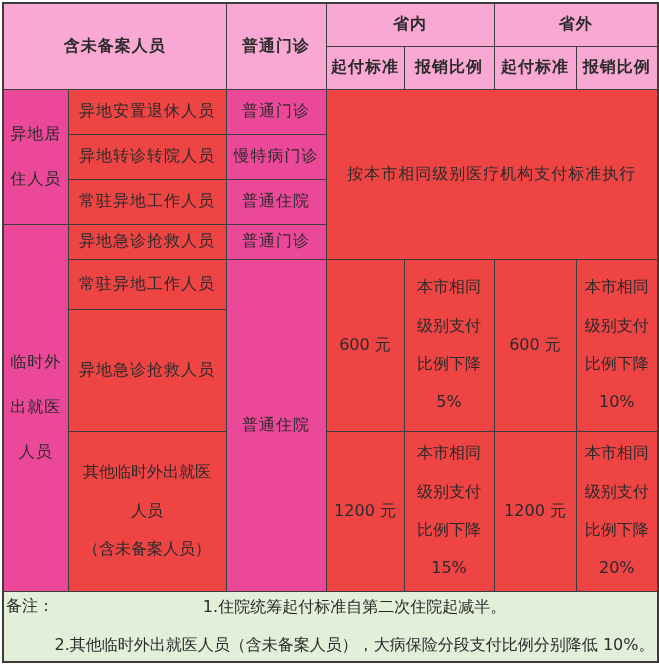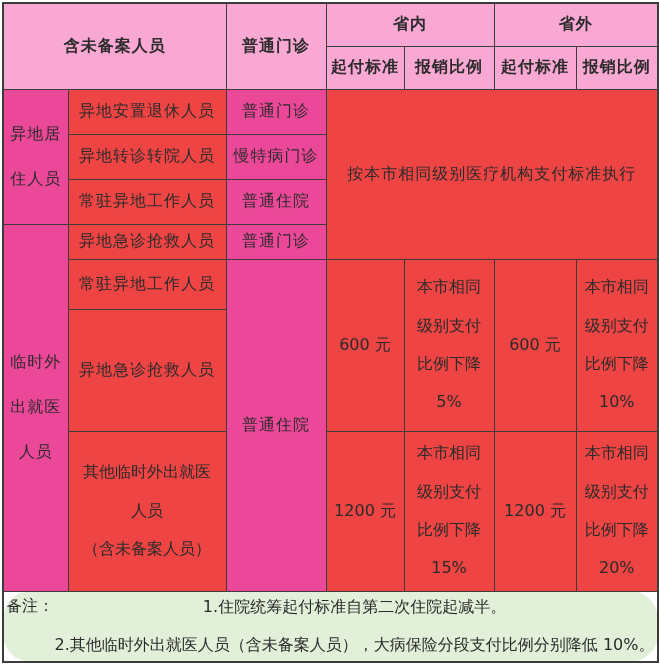--- a/index.html
+++ b/index.html
@@ -45,21 +45,20 @@
     line-height: 2.8;
     letter-spacing: 1px;
   }
   .cat { letter-spacing: 1px; }
   .money { font-size: 17px; }
   
   td.notes-cell {
     text-align: left;
     vertical-align: top;
     padding: 12px 6px 6px 8px;
-    border-radius: 28px;
   }
   .note-wrap {
     display: flex;
     align-items: flex-start;
     font-size: 16px;
   }
   .note-label { flex: 0 0 auto; }
   .note-items { flex: 1 1 auto; }
   .note-item { margin: 0 0 16px 0; line-height: 1.4; }
   .note-item:last-child { margin-bottom: 0; }

